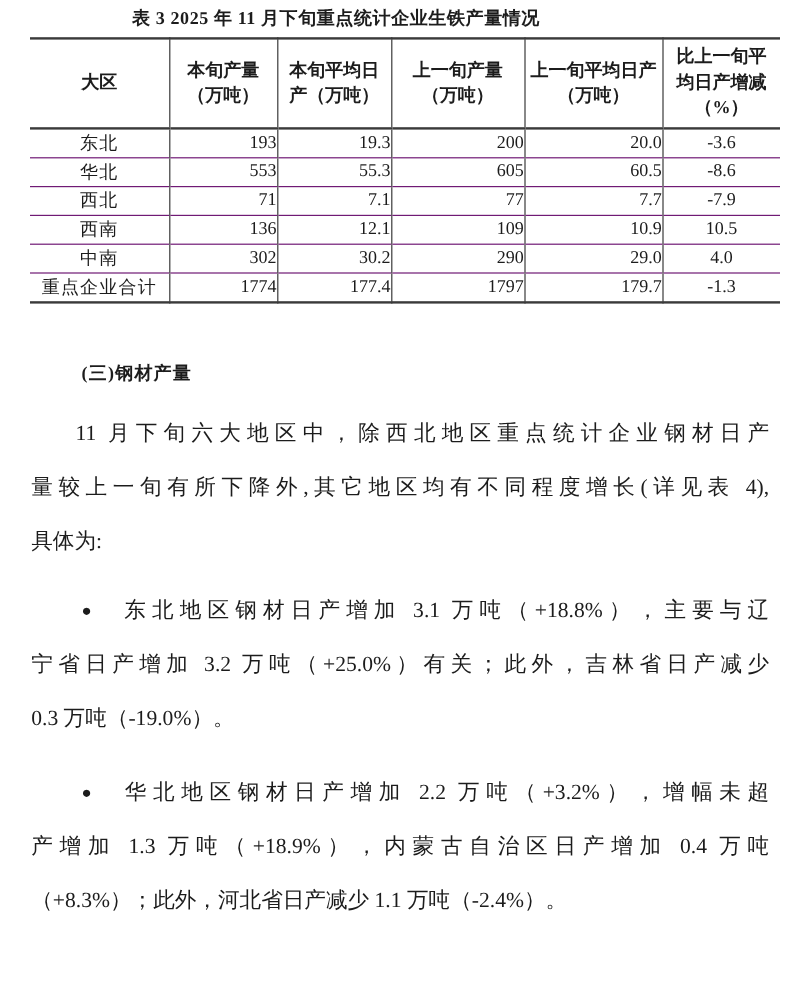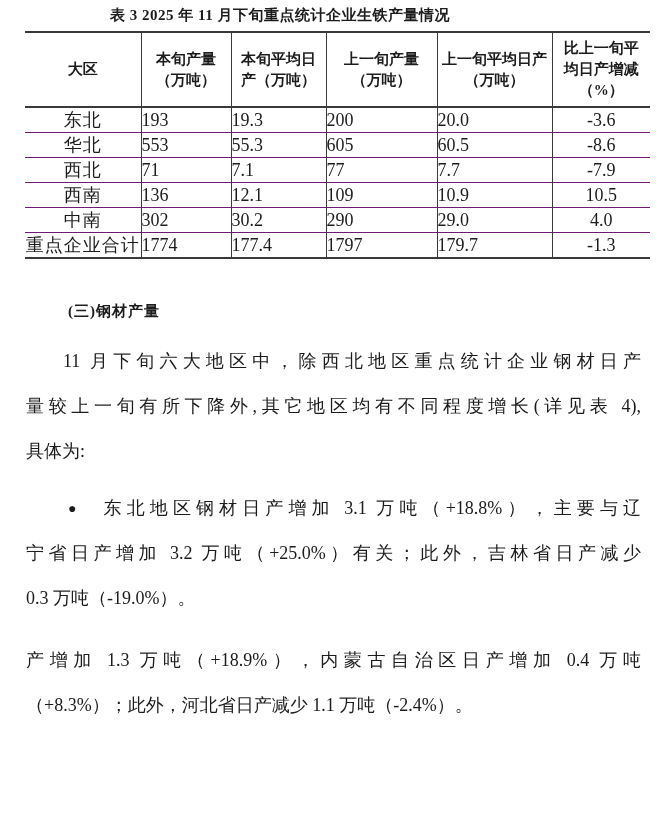--- a/index.html
+++ b/index.html
@@ -18,26 +18,26 @@
   table.stat{
     border-collapse:collapse;table-layout:fixed;width:625px;
     border-top:2px solid #3a3a3a;border-bottom:2px solid #3a3a3a;
   }
   table.stat th{
     font-size:15px;font-weight:bold;text-align:center;vertical-align:middle;
     height:69px;line-height:21px;padding:2px 4px;word-break:break-all;
     border-bottom:2px solid #3a3a3a;
   }
   table.stat td{
-    font-size:18px;height:23px;padding:0;vertical-align:middle;
+    font-size:15px;height:23px;padding:0;vertical-align:middle;
   }
   table.stat th + th, table.stat td + td{border-left:1px solid #3a3a3a;}
   table.stat tbody tr + tr td{border-top:1px solid #701a75;}
   td.region{text-align:center;letter-spacing:1px;}
-  td.num{text-align:left;padding-right:13px;}
+  td.num{text-align:right;padding-right:13px;}
   td.num-last{text-align:center;padding-right:10px;}
   
   .sec-heading{
     position:absolute;left:68px;top:302px;
     font-size:15px;font-weight:bold;letter-spacing:1px;
   }
   .textblock{position:absolute;left:26px;width:615px;}
   .para{top:339px;}
   .blk1{top:486px;}
   .blk2{top:638px;}
@@ -143,15 +143,18 @@
 
 <div class="textblock blk1">
   <div class="line j bullet-line">
     <span class="bullet">●</span><span>东北地区钢材日产增加 3.1 万吨（+18.8%），主要与辽</span>
   </div>
   <div class="line j">宁省日产增加 3.2 万吨（+25.0%）有关；此外，吉林省日产减少</div>
   <div class="line">0.3 万吨（-19.0%）。</div>
 </div>
 
 <div class="textblock blk2">
+  <div class="line j bullet-line">
+    <span class="bullet">●</span><span>华北地区钢材日产增加 2.2 万吨（+3.2%），增幅未超</span>
+  </div>
   <div class="line j">产增加 1.3 万吨（+18.9%），内蒙古自治区日产增加 0.4 万吨</div>
   <div class="line">（+8.3%）；此外，河北省日产减少 1.1 万吨（-2.4%）。</div>
 </div>
 
 </body></html>

